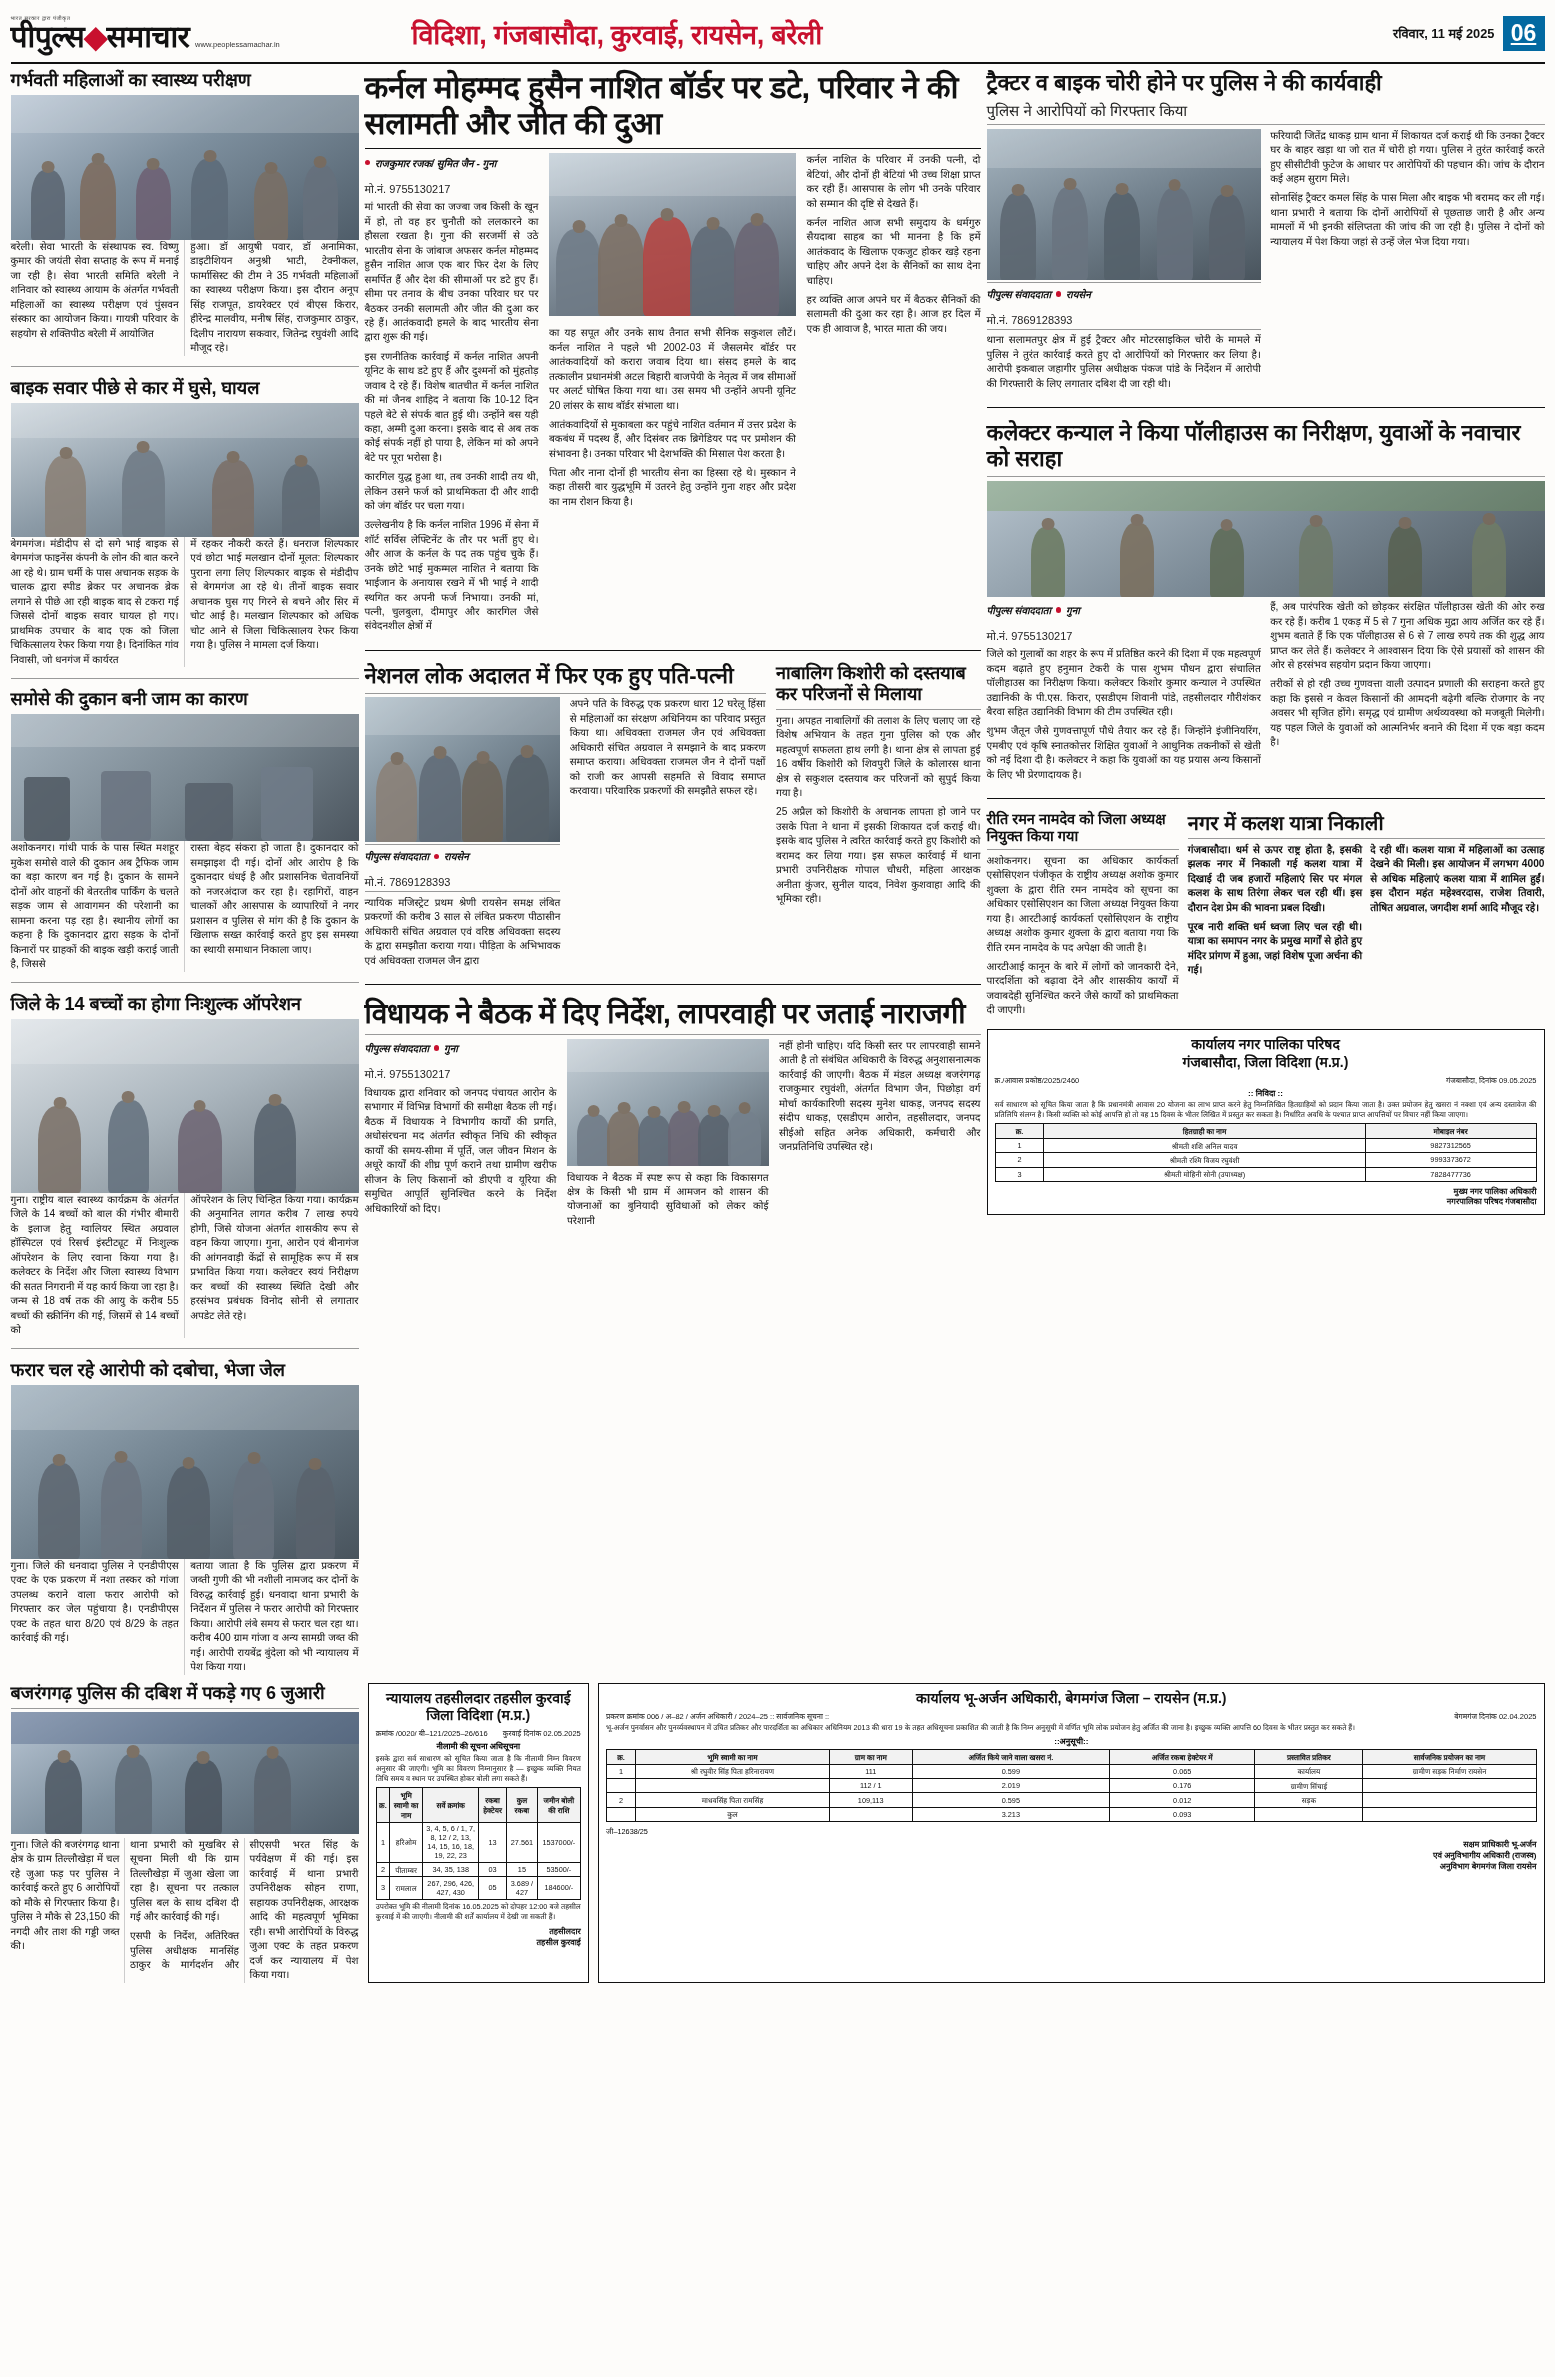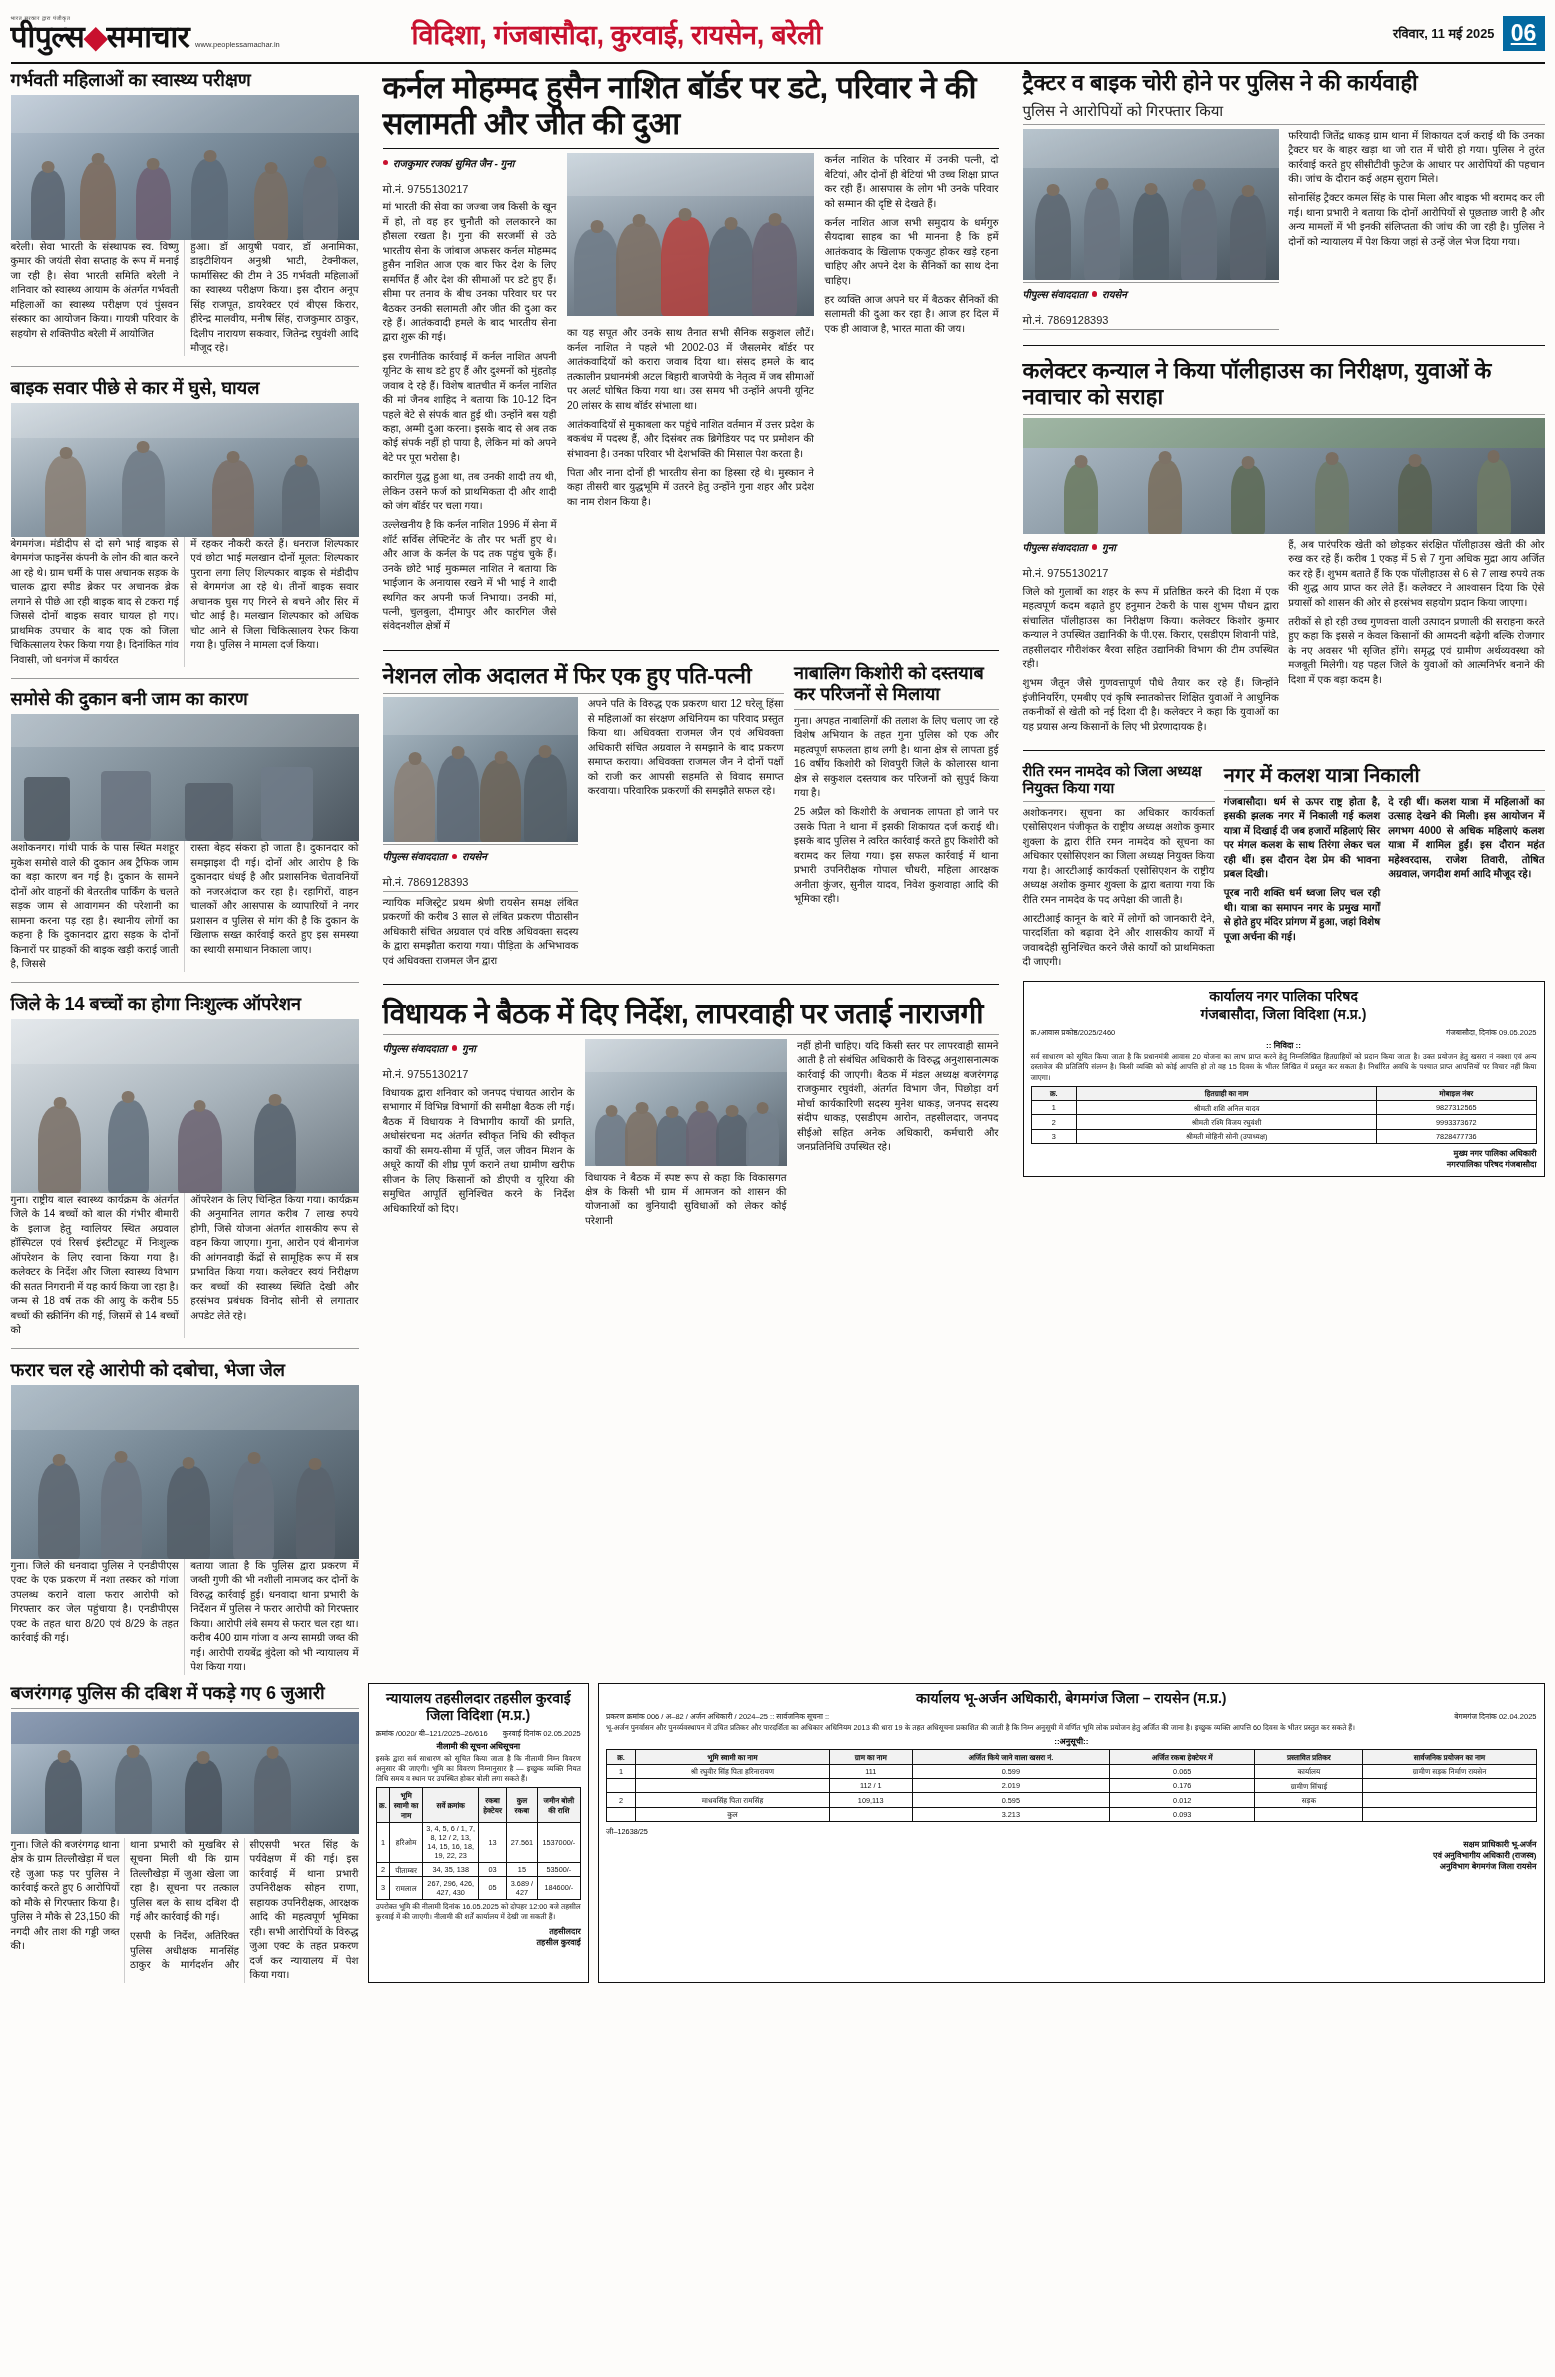--- a/index.html
+++ b/index.html
@@ -40,21 +40,21 @@
   .masthead-right { display: flex; align-items: center; gap: 8.1px; }
   .date-text { font-size: 12.8px; color: #111; font-weight: bold;}
   .page-num {
     background: #0369a1; color: #fff; font-size: 23px; font-weight: bold;
     width: 42px; height: 35px; display: flex; align-items: center; justify-content: center; text-decoration: underline;
   }
   
   .grid {
     display: grid;
     grid-template-columns: 348px 616px 1fr;
-    gap: 24px;
+    gap: 6px;
     margin-top: 5.8px;
   }
   .col { display: flex; flex-direction: column; gap: 7px; }
   
   h1.hl {
     font-size: 31px; line-height: 1.18; margin: 0 0 4.6px 0; color: #111;
     font-weight: bold; letter-spacing: -0.3px;
   }
   h2.hl {
     font-size: 22px; line-height: 1.2; margin: 0 0 3.5px 0; color: #111; font-weight: bold;
@@ -455,20 +455,21 @@
               </div>
             </div>
             <div class="credit-box">
               <div class="credit">
                 <span>पीपुल्स संवाददाता</span>
                 <span class="dot"></span>
                 <span>रायसेन</span>
               </div>
               <div class="credit-line">मो.नं. 7869128393</div>
             </div>
+            <p class="txt">थाना सलामतपुर क्षेत्र में हुई ट्रैक्टर और मोटरसाइकिल चोरी के मामले में पुलिस ने तुरंत कार्रवाई करते हुए दो आरोपियों को गिरफ्तार कर लिया है। आरोपी इकबाल जहागीर पुलिस अधीक्षक पंकज पांडे के निर्देशन में आरोपी की गिरफ्तारी के लिए लगातार दबिश दी जा रही थी।</p>
           </div>
           <div>
             <p class="txt">फरियादी जितेंद्र धाकड़ ग्राम थाना में शिकायत दर्ज कराई थी कि उनका ट्रैक्टर घर के बाहर खड़ा था जो रात में चोरी हो गया। पुलिस ने तुरंत कार्रवाई करते हुए सीसीटीवी फुटेज के आधार पर आरोपियों की पहचान की। जांच के दौरान कई अहम सुराग मिले।</p>
             <p class="txt">सोनासिंह ट्रैक्टर कमल सिंह के पास मिला और बाइक भी बरामद कर ली गई। थाना प्रभारी ने बताया कि दोनों आरोपियों से पूछताछ जारी है और अन्य मामलों में भी इनकी संलिप्तता की जांच की जा रही है। पुलिस ने दोनों को न्यायालय में पेश किया जहां से उन्हें जेल भेज दिया गया।</p>
             <p class="txt"></p>
           </div>
         </div>
       </div>
 
       <div class="rule-thick"></div>

